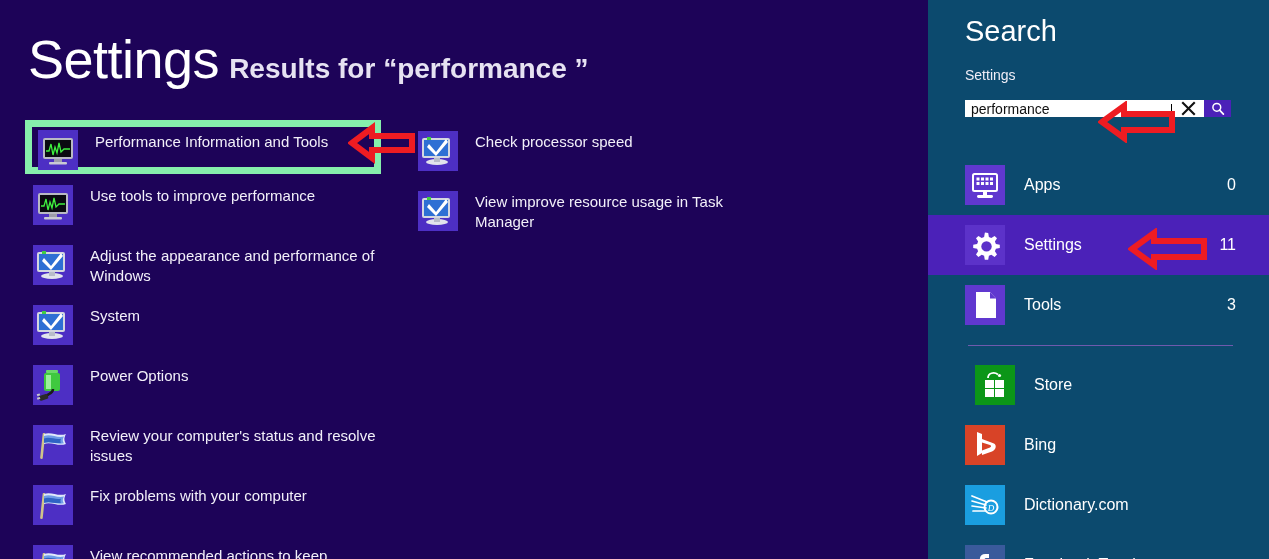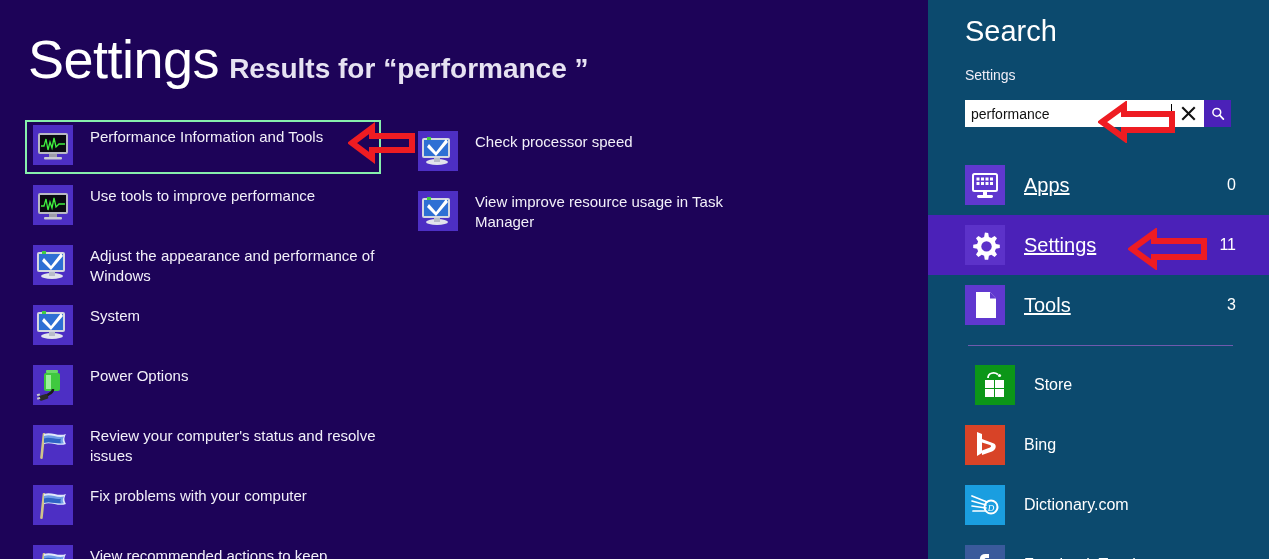--- a/index.html
+++ b/index.html
@@ -72,21 +72,21 @@
   .result-item .label {
     margin-left: 17px;
     margin-top: 6px;
     font-size: 15px;
     font-weight: 400;
     color: #f2f0f9;
     line-height: 20px;
     max-width: 295px;
   }
   .result-item.selected {
-    border: 2px solid #86efac;
+    border: 7px solid #86efac;
     height: 54px;
     width: 356px;
     margin-bottom: 6px;
   }
   .result-item.selected .tile { margin-left: 6px; margin-top: 3px; }
   .result-item.selected .label { margin-top: 5px; }
 
   
   .ico { position: absolute; left: 0; top: 0; width: 40px; height: 40px; }
 
@@ -108,21 +108,21 @@
   #scope-label {
     position: absolute;
     left: 37px; top: 67px;
     font-size: 14px;
     font-weight: 400;
     color: #f0eef8;
   }
   #searchbox-row {
     position: absolute;
     left: 37px; top: 100px;
-    width: 266px; height: 27px;
+    width: 266px; height: 17px;
     display: flex;
     align-items: stretch;
     background: #ffffff;
   }
   #search-input {
     flex: 1 1 auto;
     border: 0; outline: 0;
     background: transparent;
     font-family: "Liberation Sans", sans-serif;
     font-size: 14px;
@@ -161,24 +161,23 @@
   .scope-item .stile {
     position: relative;
     flex: 0 0 auto;
     width: 40px; height: 40px;
     margin-left: 37px;
     background: #6038cf;
   }
   .scope-item.active .stile { background: #5c32c9; }
   .scope-item .sname {
     margin-left: 19px;
-    font-size: 20px;
+    font-size: 16px;
     color: #ffffff;
     flex: 1 1 auto;
-    text-decoration: underline;
   }
   .scope-item .scount {
     margin-right: 33px;
     font-size: 16px;
     color: #ffffff;
   }
 
   #scope-divider {
     position: absolute;
     left: 968px; top: 345px;

